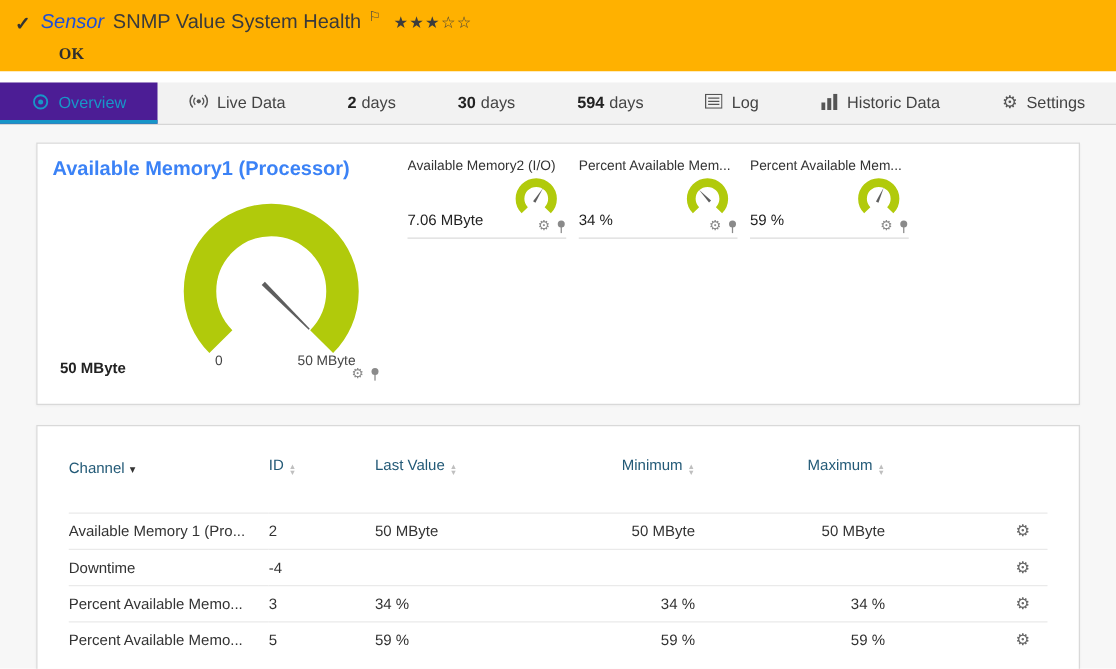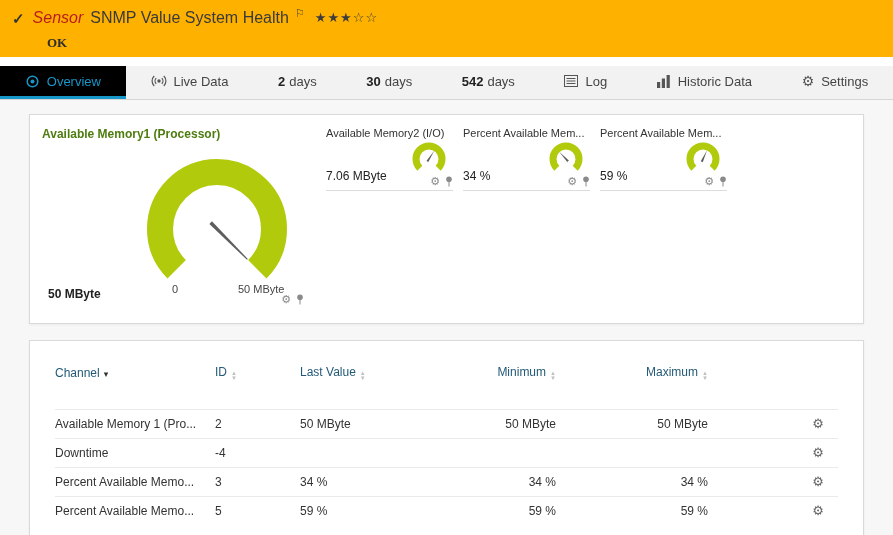--- a/index.html
+++ b/index.html
@@ -3,45 +3,45 @@
 <meta charset="utf-8">
 <style>
   * { margin:0; padding:0; box-sizing:border-box; }
   html,body { width:893px; height:535px; overflow:hidden; background:#ffffff;
     font-family:"Liberation Sans", sans-serif; font-size:12px; color:#333; }
 
   
   .topbar { background:var(--header_bg,#ffb100); height:57px; padding:9px 10px 0; }
   .topbar-line1 { display:flex; align-items:flex-start; }
   .check-icon { font-size:15px; font-weight:bold; color:#333; margin:1px 8px 0 2px; }
-  .sensor-type { font-style:italic; font-size:16px; color:#b91c1c; margin-right:7px; }
+  .sensor-type { font-style:italic; font-size:16px; color:#1d4ed8; margin-right:7px; }
   .sensor-title { font-size:16px; color:#3a3a3a; }
   .flag-icon { font-size:11px; color:#444; margin:-2px 0 0 6px; cursor:pointer; }
   .stars { font-size:13px; color:#3c3c3c; letter-spacing:1px; margin:1px 0 0 10px; cursor:pointer; }
   .status-ok { margin:7px 0 0 37px; font-size:13px; font-weight:bold; color:#2e2e2e;font-family:Liberation Serif, serif; }
 
   
   .tabwrap { margin-top:9px; }
   .tabbar { display:flex; background:#f2f2f2; border-bottom:1px solid #d6d6d6; height:34px; }
   .tab { flex:1 1 auto; display:flex; align-items:center; justify-content:center; gap:7px;
     font-size:13px; color:#444; cursor:pointer; border-bottom:3px solid transparent; padding:0 8px; white-space:nowrap; }
   .tab .ticon { color:#555; flex:none; }
-  .tab.active { background:#000000; color:var(--accent,#1796c8); border-bottom-color:var(--accent,#1796c8); }
+  .tab.active { background:#4c1d95; color:var(--accent,#1796c8); border-bottom-color:var(--accent,#1796c8); }
   .tab.active .ticon { color:var(--accent,#1796c8); }
   .tab .num { font-weight:bold; color:#222; margin-right:4px; }
   .tab .gear-glyph { font-size:14px; line-height:1; }
 
   
   .content { background:#f7f7f7; height:435px; padding:14px 29px 0; }
   .panel { background:#fff; border:1px solid #d9d9d9; box-shadow:0 1px 2px rgba(0,0,0,.05); }
 
   
   .gauge-panel { height:210px; display:flex; padding:12px; margin-bottom:16px; }
   .primary-tile { width:272px; position:relative; flex:none; }
-  .pg-title { font-weight:bold; font-size:12px; color:#4d7c0f; }
+  .pg-title { font-weight:bold; font-size:16px; color:#3b82f6; }
   .pg-svg { display:block; margin:12px 0 0 95px; }
   .arc { stroke:var(--gauge,#b1ca0b); fill:none; }
   .needle { fill:#5e5e5e; }
   .pg-value { position:absolute; left:6px; bottom:10px; font-weight:bold; font-size:12px; color:#222; }
   .pg-scale-min { position:absolute; left:130px; bottom:16px; font-size:11px; color:#444; }
   .pg-scale-max { position:absolute; left:196px; bottom:16px; font-size:11px; color:#444; }
   .mini-icons { display:flex; gap:5px; align-items:center; justify-content:flex-end; }
   .pg-icons { position:absolute; right:10px; bottom:6px; }
   .gicon { color:#8a8a8a; font-size:11px; line-height:1; cursor:pointer; }
 
@@ -97,21 +97,21 @@
         </svg>
       <span>Live Data</span>
     </div>
     <div class="tab">
       <span><span class="num">2</span><span>days</span></span>
     </div>
     <div class="tab">
       <span><span class="num">30</span><span>days</span></span>
     </div>
     <div class="tab">
-      <span><span class="num">542</span><span>days</span></span>
+      <span><span class="num">594</span><span>days</span></span>
     </div>
     <div class="tab">
       <svg class="ticon" width="14" height="12" viewBox="0 0 14 12">
           <rect x="0.5" y="0.5" width="13" height="11" fill="none" stroke="currentColor"></rect>
           <line x1="2.5" y1="3.5" x2="11.5" y2="3.5" stroke="currentColor"></line>
           <line x1="2.5" y1="6" x2="11.5" y2="6" stroke="currentColor"></line>
           <line x1="2.5" y1="8.5" x2="11.5" y2="8.5" stroke="currentColor"></line>
         </svg>
       <span>Log</span>
     </div>

